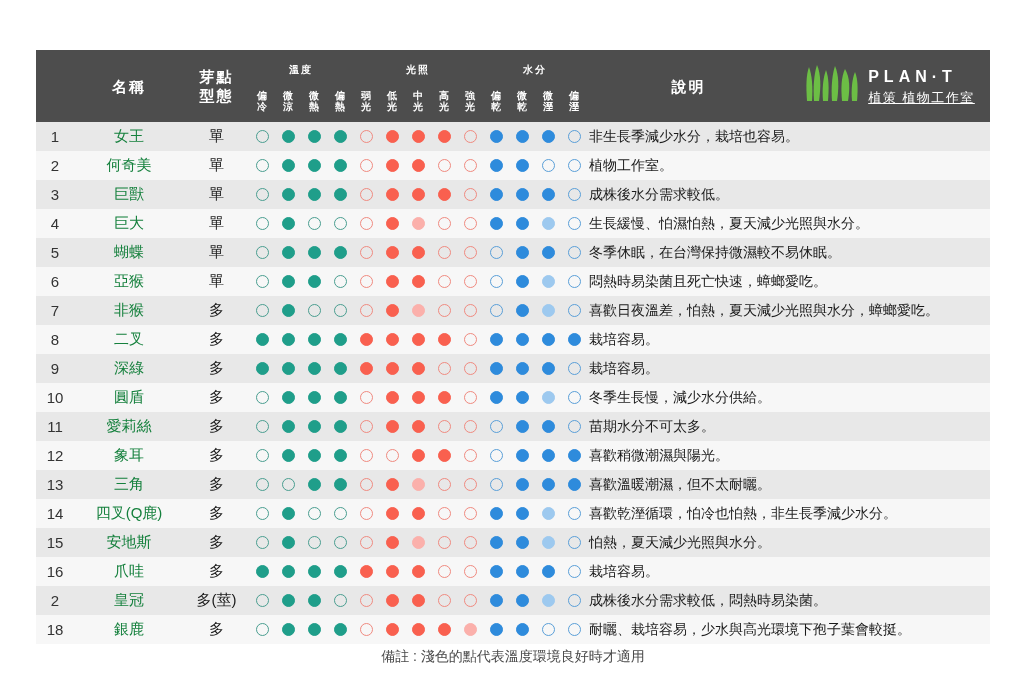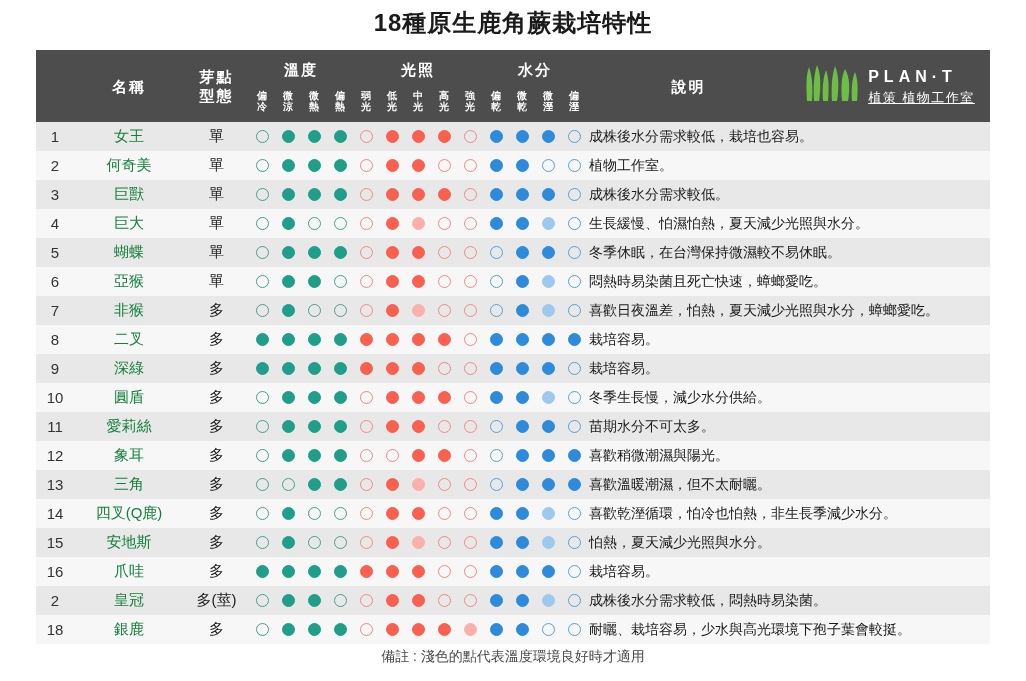--- a/index.html
+++ b/index.html
@@ -62,21 +62,21 @@
   }
   .head-cell {
     height: 72px;
     display: flex;
     flex-direction: column;
     justify-content: center;
     align-items: center;
     box-sizing: border-box;
   }
   .grp-title {
-    font-size: 15px;
+    font-size: 10px;
     font-weight: bold;
     letter-spacing: 2px;
     margin-bottom: 11px;
     line-height: 18px;
   }
   .sub-row {
     display: flex;
     justify-content: center;
     align-items: flex-start;
   }
@@ -183,21 +183,20 @@
     text-align: center;
     font-size: 14px;
     color: #4a4a4a;
   }
 </style>
 </head>
 <body>
 
 <div class="page">
 
-  <div class="page-title">18種原生鹿角蕨栽培特性</div>
 
   <div class="table-wrap">
     <table class="spec">
       <colgroup>
         <col style="width:38px">
         <col style="width:110px">
         <col style="width:65px">
         <col style="width:104px">
         <col style="width:130px">
         <col style="width:104px">
@@ -354,21 +353,21 @@
               </div>
             </td>
             <td>
               <div class="dots">
                 <span class="dot w-full"></span>
                 <span class="dot w-full"></span>
                 <span class="dot w-full"></span>
                 <span class="dot w-empty"></span>
               </div>
             </td>
-            <td class="c-desc" colspan="2">成株後水分需求較低，栽培也容易。</td>
+            <td class="c-desc" colspan="2">非生長季減少水分，栽培也容易。</td>
           </tr>
           <tr class="even">
             <td class="c-idx">2</td>
             <td class="c-name">何奇美</td>
             <td class="c-bud">單</td>
             <td>
               <div class="dots">
                 <span class="dot t-empty"></span>
                 <span class="dot t-full"></span>
                 <span class="dot t-full"></span>

